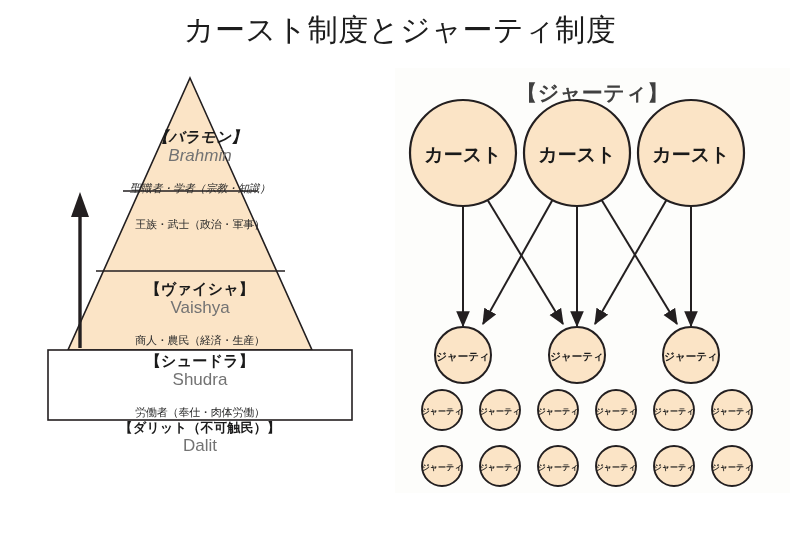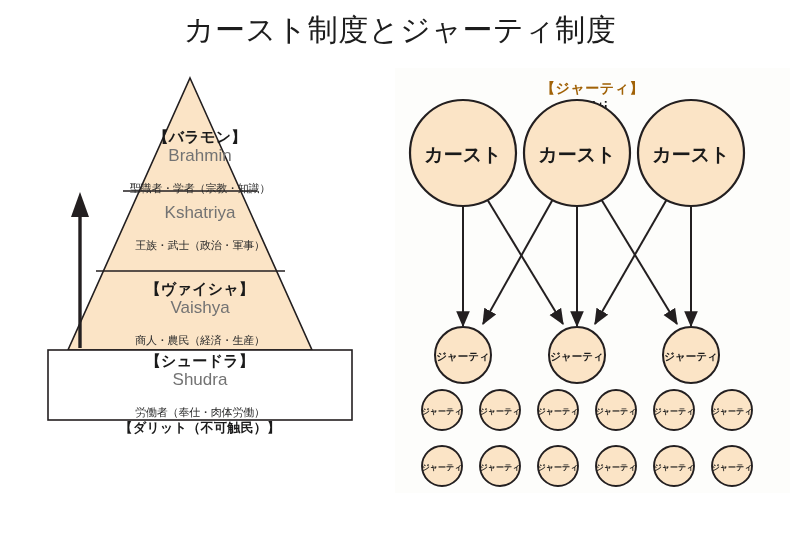--- a/index.html
+++ b/index.html
@@ -68,21 +68,21 @@
     margin-top: 1px;
   }
   .tier-desc {
     font-size: 11px;
     font-weight: 400;
     color: #2a2a2a;
     margin-top: 16px;
     letter-spacing: -0.2px;
   }
 
-  .tier-brahmin  { left: 60px; top: 68px;  width: 260px; }
+  .tier-brahmin  { left: 60px; top: 68px;  width: 260px; font-style: italic; }
   .tier-kshatriya{ left: 40px; top: 142px; width: 300px; }
   .tier-vaishya  { left: 30px; top: 220px; width: 320px; }
   .tier-shudra   { left: 20px; top: 292px; width: 340px; }
   .tier-dalit    { left: 20px; top: 360px; width: 340px; }
 
   .tier-dalit .tier-jp { font-size: 13px; }
 
   
   .jati-panel {
     position: absolute;
@@ -93,23 +93,23 @@
     background: #fdfdfb;
   }
   .jati-heading {
     position: absolute;
     left: 0;
     top: 12px;
     width: 395px;
     text-align: center;
   }
   .jati-heading .jp {
-    font-size: 14px;
+    font-size: 21px;
     font-weight: 700;
-    color: #a16207;
+    color: #404040;
     letter-spacing: 0.5px;
     line-height: 1.2;
   }
   .jati-heading .en {
     font-size: 20px;
     font-weight: 400;
     color: #1a1a1a;
     line-height: 1.25;
   }
 
@@ -155,38 +155,38 @@
       </g>
     </svg>
 
     <div class="tier-label tier-brahmin">
       <div class="tier-jp">【バラモン】</div>
       <div class="tier-en">Brahmin</div>
       <div class="tier-desc">聖職者・学者（宗教・知識）</div>
     </div>
 
     <div class="tier-label tier-kshatriya">
-      <div class="tier-en">Kshatriya</div>
       <div class="tier-desc">王族・武士（政治・軍事）</div>
     </div>
 
     <div class="tier-label tier-vaishya">
       <div class="tier-jp">【ヴァイシャ】</div>
       <div class="tier-en">Vaishya</div>
       <div class="tier-desc">商人・農民（経済・生産）</div>
     </div>
 
     <div class="tier-label tier-shudra">
       <div class="tier-jp">【シュードラ】</div>
       <div class="tier-en">Shudra</div>
       <div class="tier-desc">労働者（奉仕・肉体労働）</div>
     </div>
 
     <div class="tier-label tier-dalit">
       <div class="tier-jp">【ダリット（不可触民）】</div>
+      <div class="tier-en">Dalit</div>
     </div>
   </div>
 
   <div class="jati-panel">
 
     <div class="jati-heading">
       <div class="jp">【ジャーティ】</div>
       <div class="en">Játi</div>
     </div>
 

